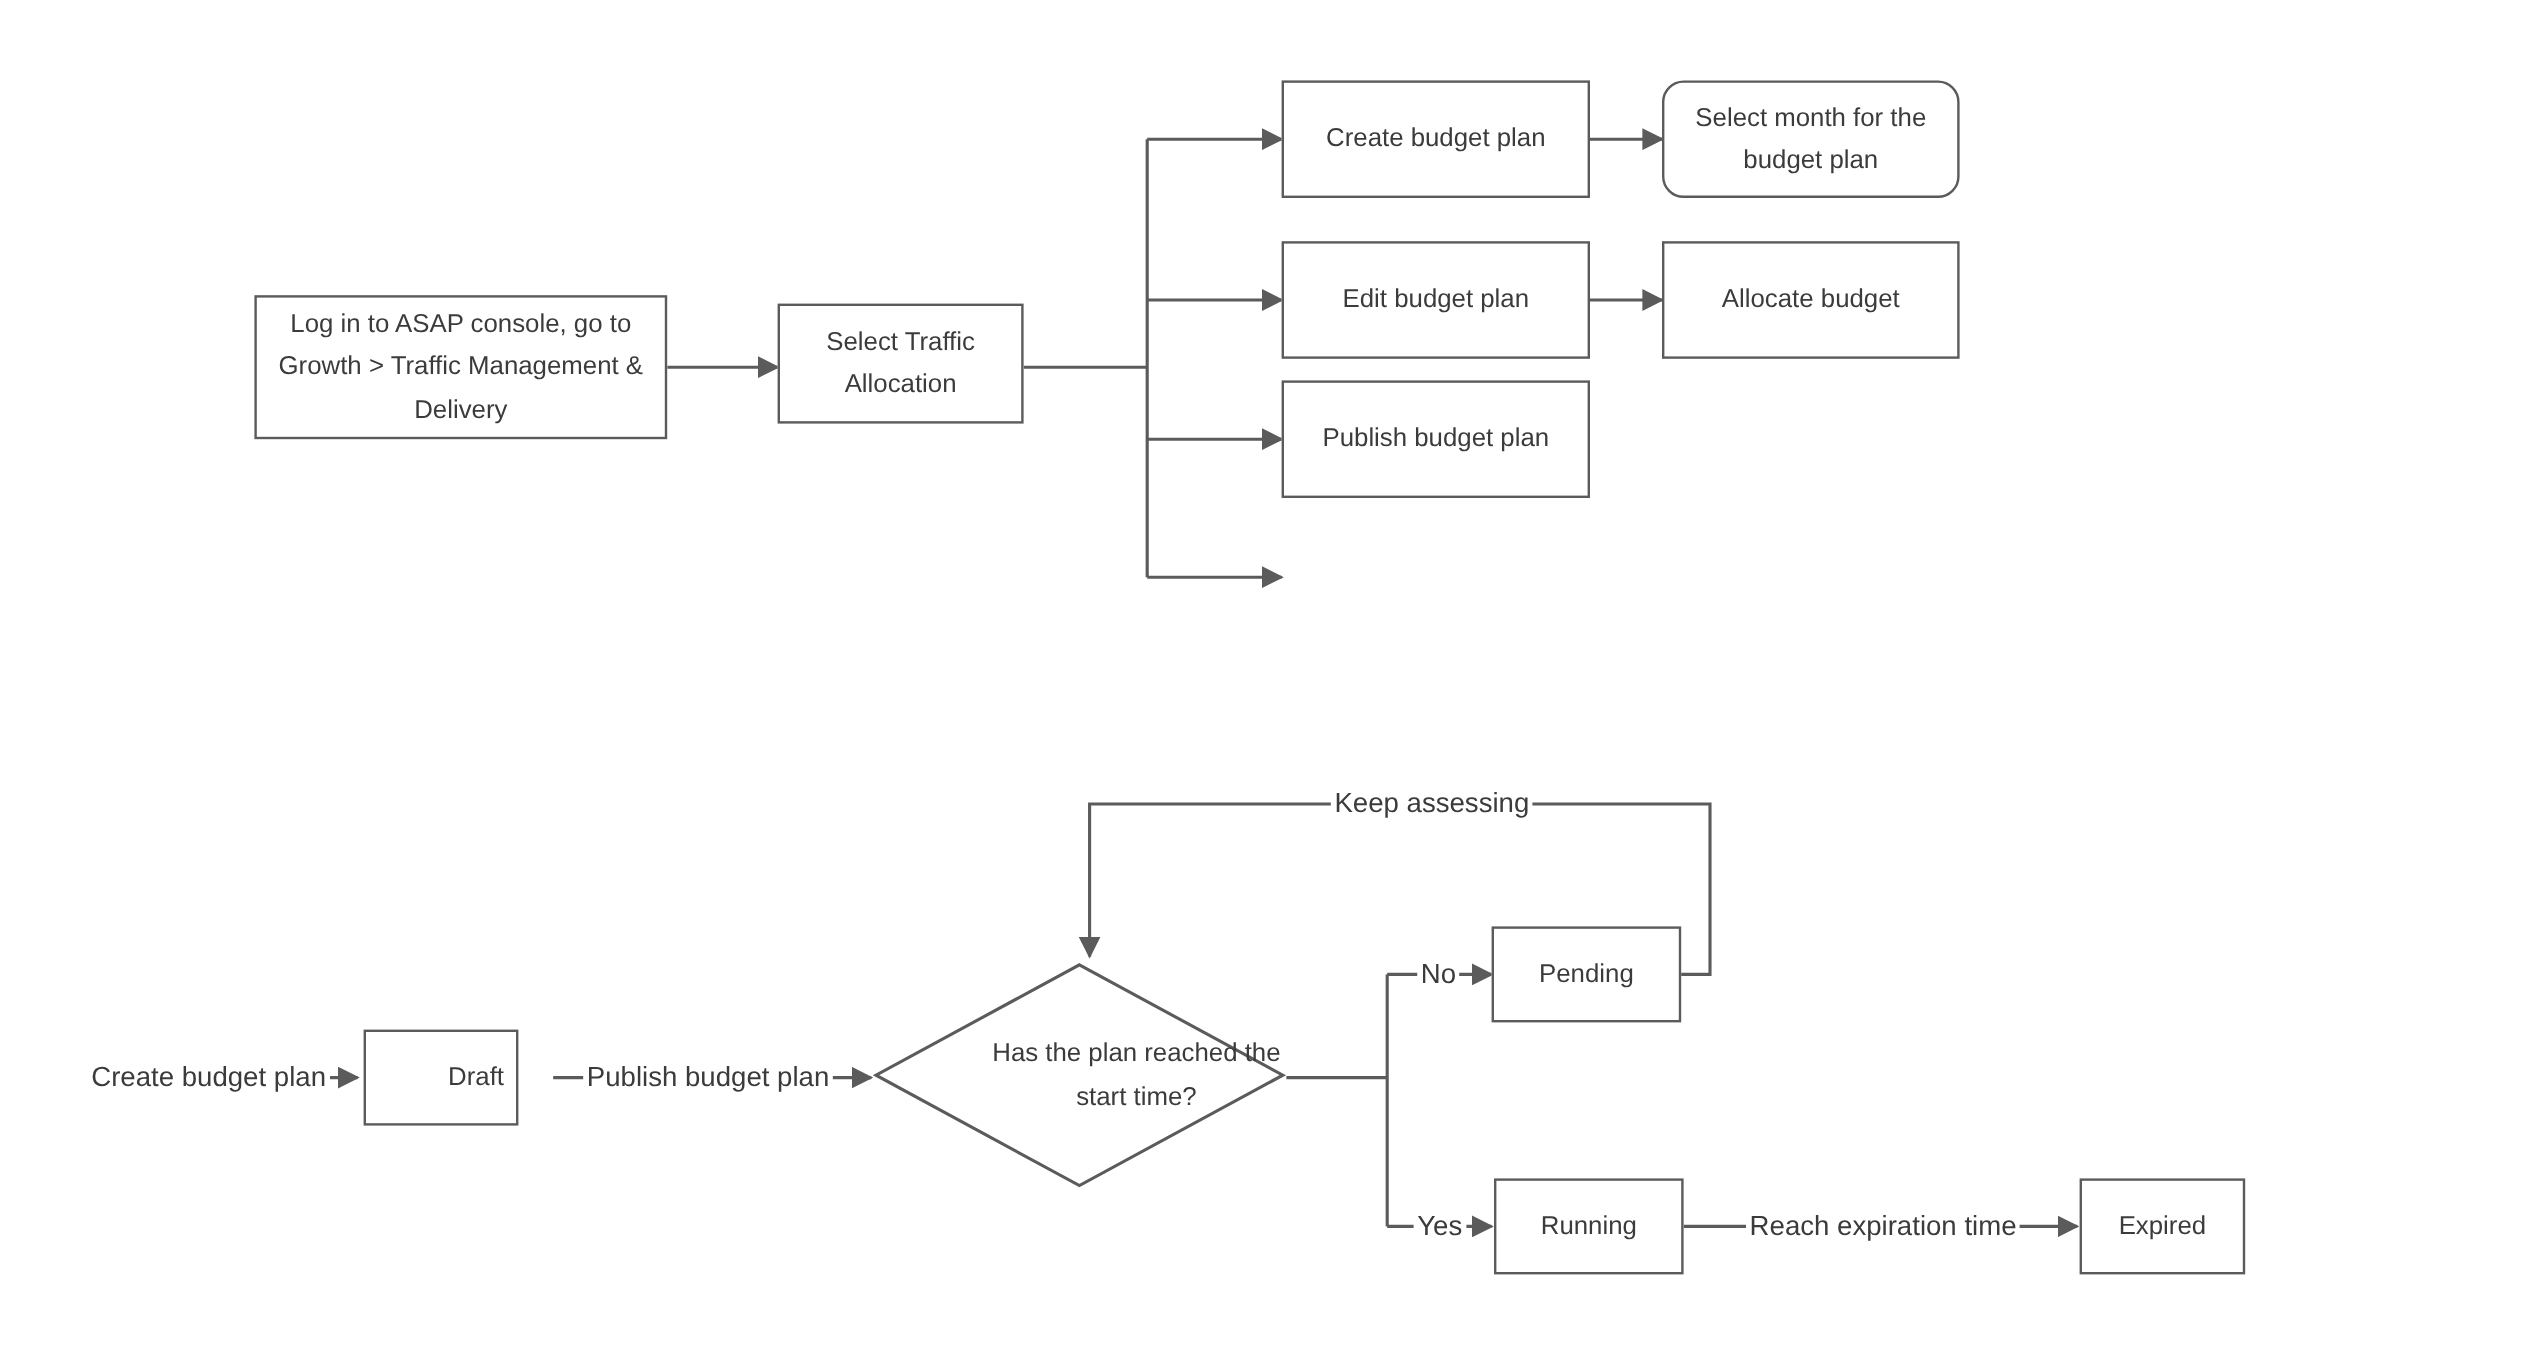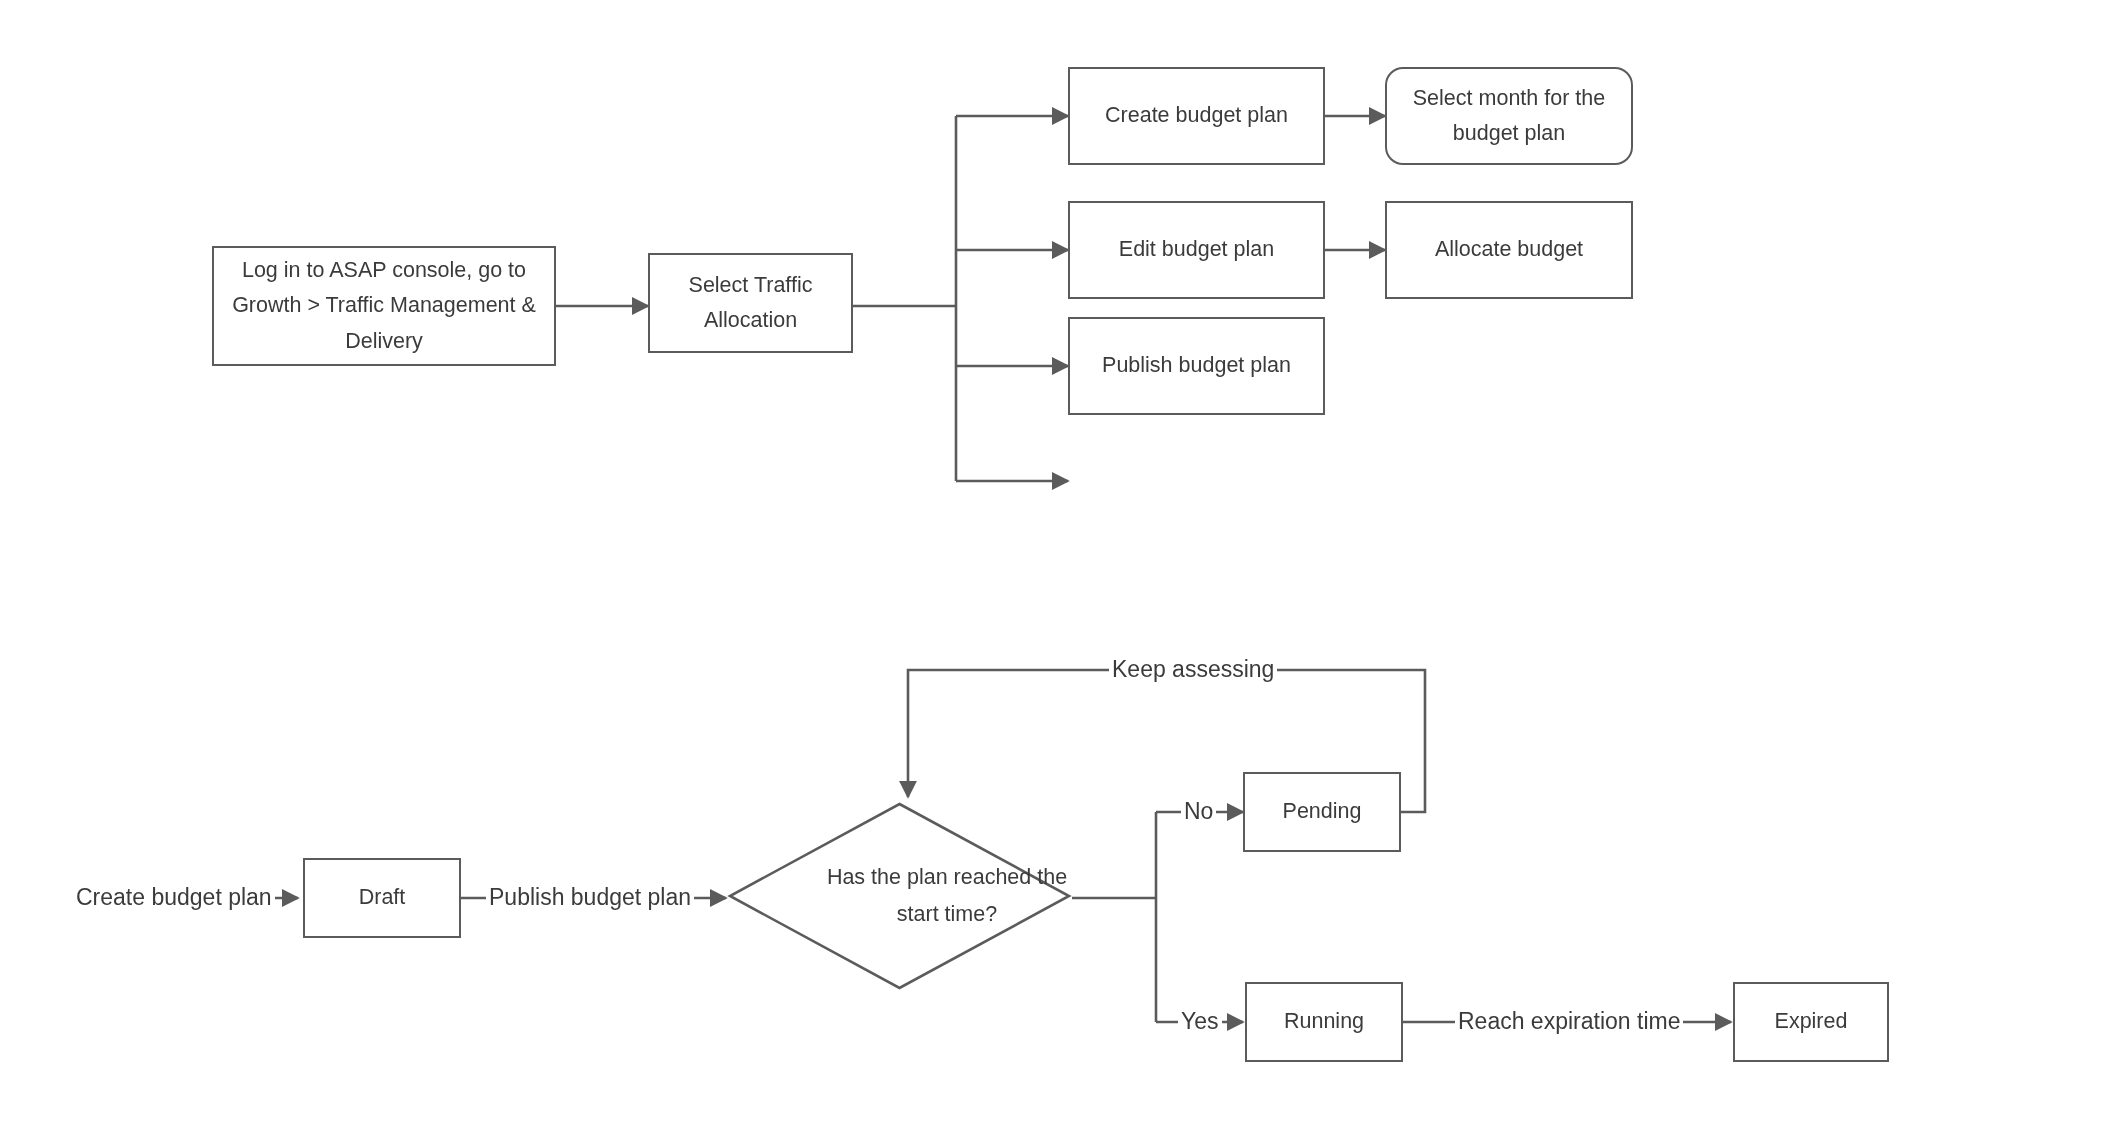--- a/index.html
+++ b/index.html
@@ -141,21 +141,21 @@
 
   <div class="node" style="left:1068px; top:317px; width:257px; height:98px;">
     <span>Publish budget plan</span>
   </div>
 
 
   <div class="edge-label" style="left:73px; top:886px;">
     <span>Create budget plan</span>
   </div>
 
-  <div class="node" style="left:303px; top:858px; width:158px; height:80px;">
+  <div class="node" style="left:303px; top:858px; width:129px; height:80px;justify-content:flex-end;">
     <span>Draft</span>
   </div>
 
   <div class="edge-label" style="left:486px; top:886px;">
     <span>Publish budget plan</span>
   </div>
 
   <div class="diamond-wrap" style="left:727px; top:801px; width:345px; height:190px;">
     <svg width="345" height="190" viewBox="0 0 345 190" style="position:absolute;left:0;top:0;">
       <polygon points="172.5,3 342,95 172.5,187 3,95" fill="#ffffff" stroke="#5b5b5b" stroke-width="2.6"></polygon>
@@ -182,17 +182,17 @@
   </div>
 
   <div class="node" style="left:1245px; top:982px; width:158px; height:80px;">
     <span>Running</span>
   </div>
 
   <div class="edge-label" style="left:1455px; top:1010px;">
     <span>Reach expiration time</span>
   </div>
 
-  <div class="node" style="left:1733px; top:982px; width:156px; height:80px;">
+  <div class="node" style="left:1733px; top:982px; width:138px; height:80px;">
     <span>Expired</span>
   </div>
 
 </div>
 
 </body></html>

